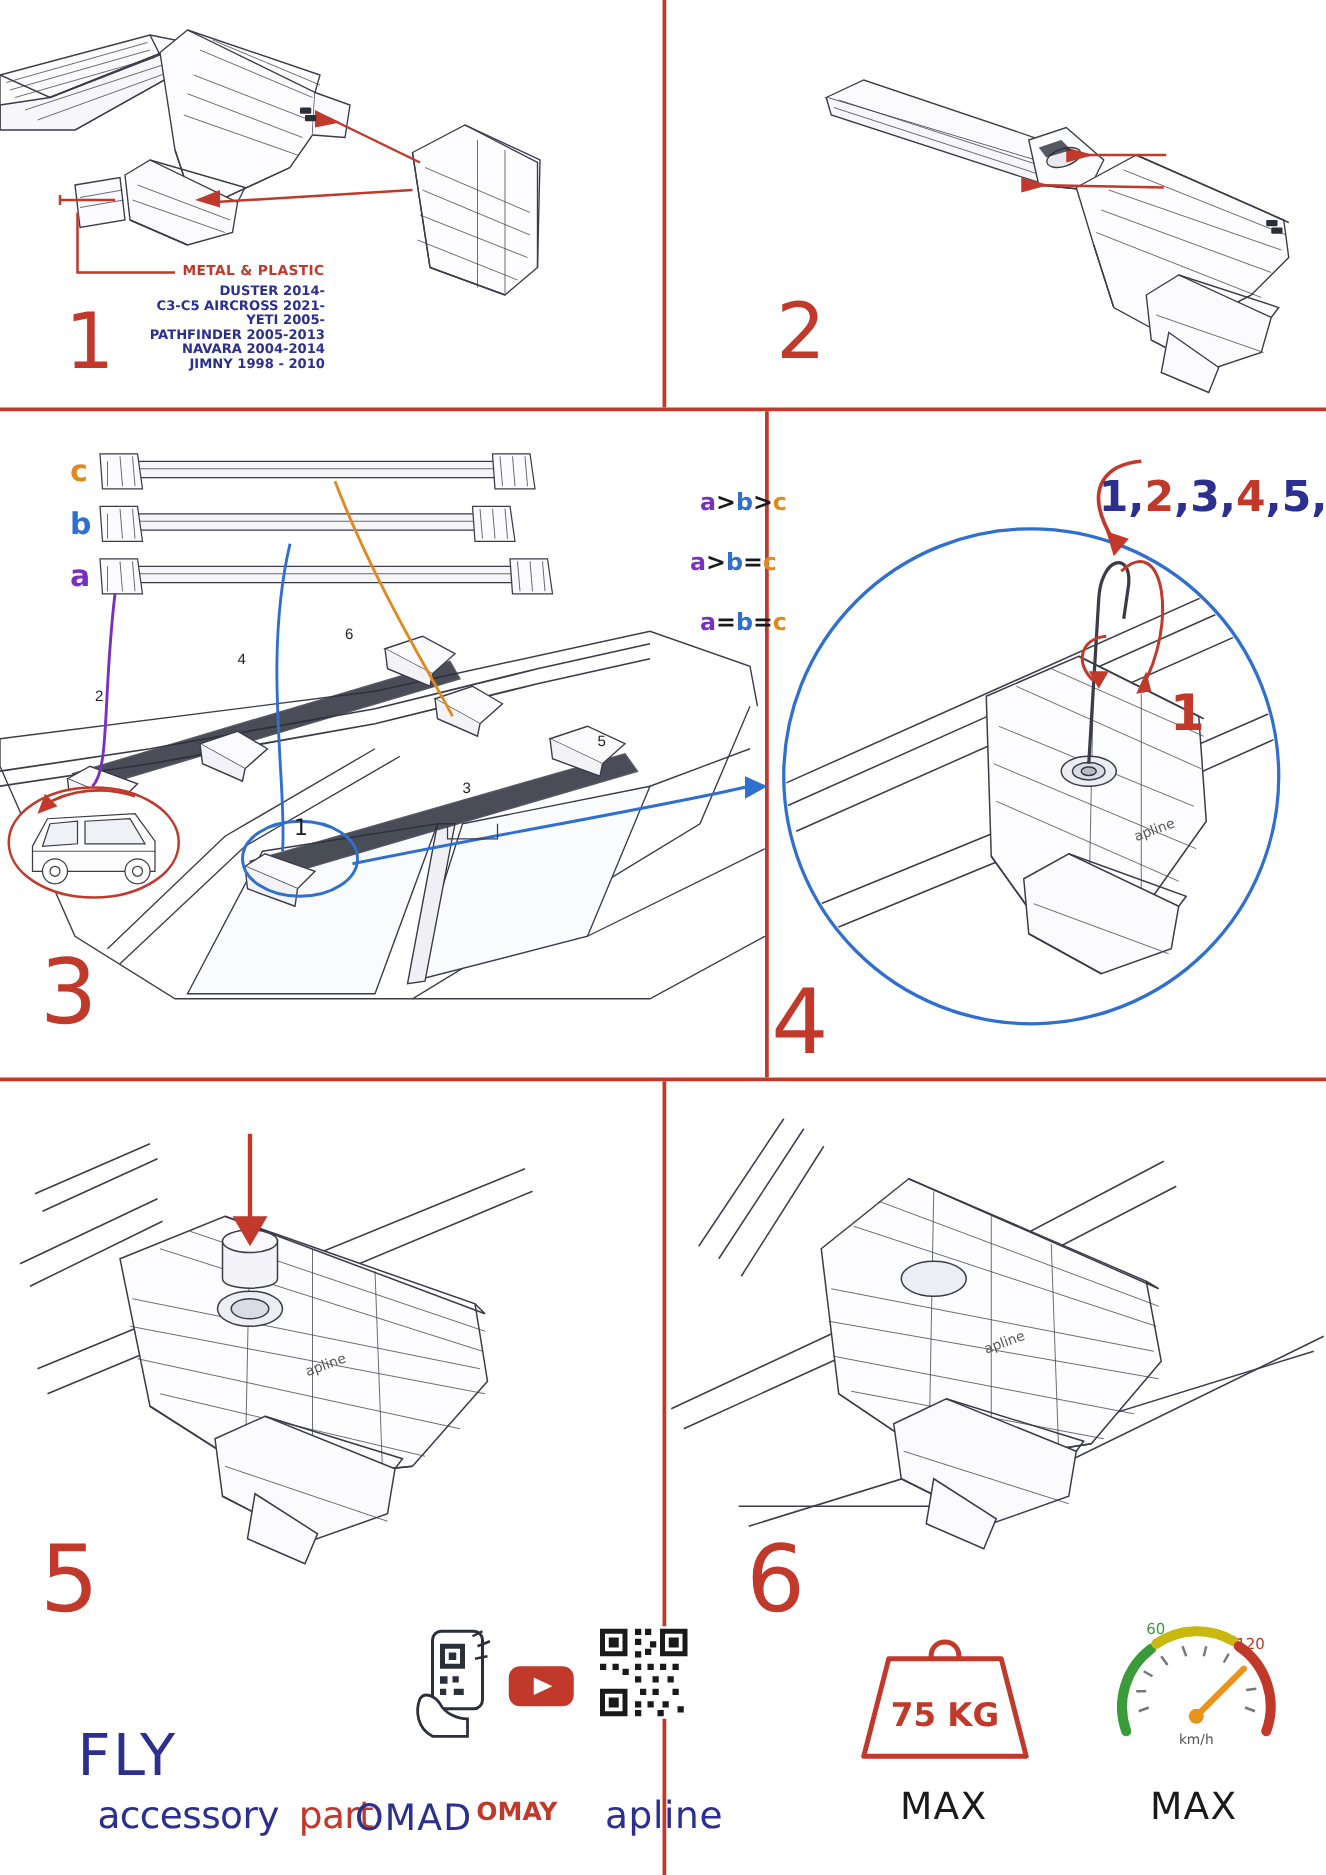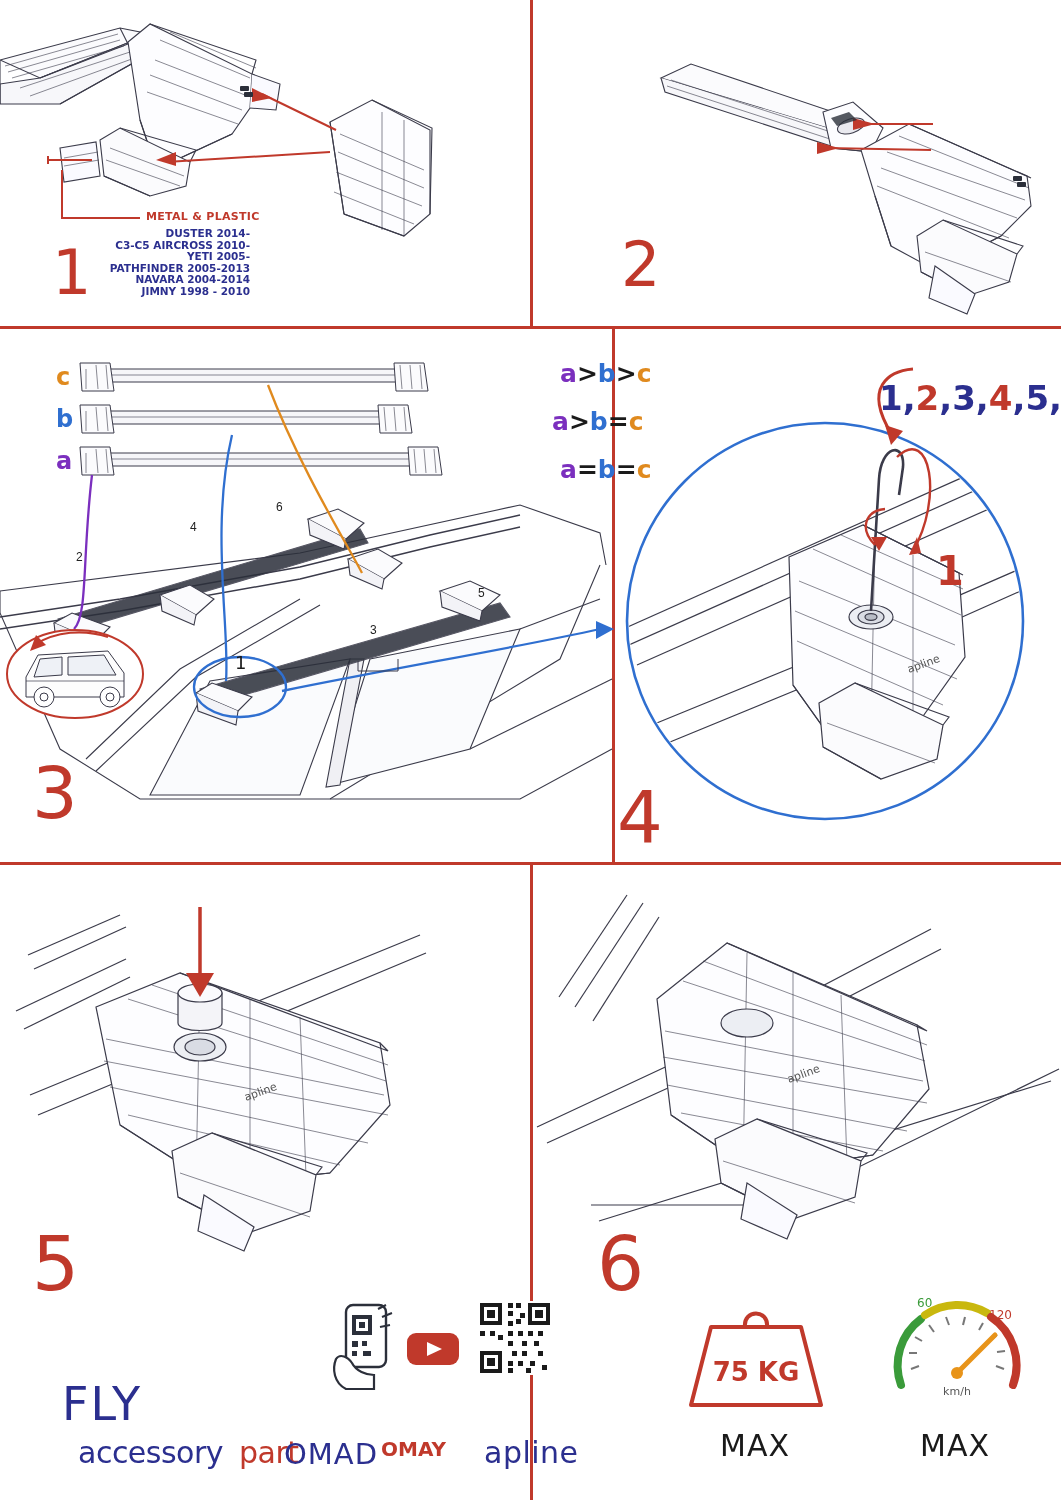--- a/index.html
+++ b/index.html
@@ -68,23 +68,24 @@
     position: absolute;
     font-family: "DejaVu Sans", sans-serif;
     font-weight: bold;
     font-size: 24px;
     line-height: 1;
   }
   .formula {
     position: absolute;
     font-family: "DejaVu Sans", sans-serif;
     font-weight: bold;
-    font-size: 25px;
+    font-size: 19px;
     line-height: 1;
     white-space: nowrap;
+    margin-top: 32px;
   }
   .f-a { color: #7b2fbe; }
   .f-b { color: #2f6fd0; }
   .f-c { color: #e08a1e; }
   .f-op { color: #1a1a1a; }
 
   .seqnum {
     position: absolute;
     font-family: "DejaVu Sans", sans-serif;
     font-weight: bold;
@@ -259,23 +260,23 @@
         <path d="M156 160 L176 152 L176 166 Z"></path>
       </g>
 
       <g fill="#2b2f3a">
         <rect x="240" y="86" width="9" height="5" rx="1"></rect>
         <rect x="244" y="92" width="9" height="5" rx="1"></rect>
       </g>
     </svg>
 
     <div class="metal-plastic" style="left:146px; top:210px;">METAL &amp; PLASTIC</div>
-    <div class="veh-list" style="left:8px; top:228px; width:242px;">
+    <div class="veh-list" style="left:18px; top:228px; width:242px;">
       <div>DUSTER 2014-</div>
-      <div>C3-C5 AIRCROSS 2010-</div>
+      <div>C3-C5 AIRCROSS 2021-</div>
       <div>YETI 2005-</div>
       <div>PATHFINDER 2005-2013</div>
       <div>NAVARA 2004-2014</div>
       <div>JIMNY 1998 - 2010</div>
     </div>
     <div class="stepnum" style="left:52px; top:242px; font-size:62px;">1</div>
   </div>
 
   <div class="panel" style="left:531px;top:0;width:530px;height:326px;">
     <svg width="530" height="326" viewBox="0 0 530 326">

